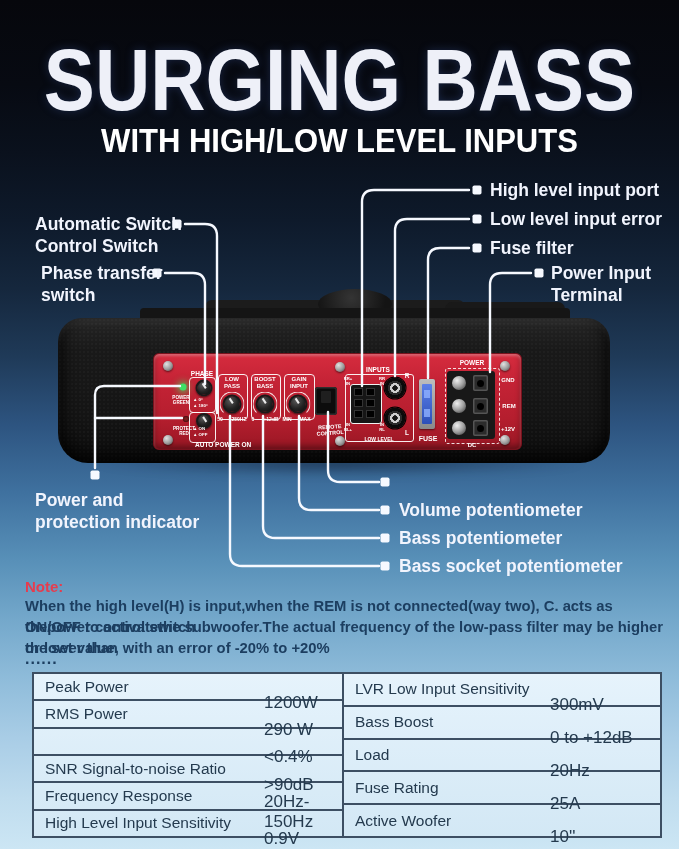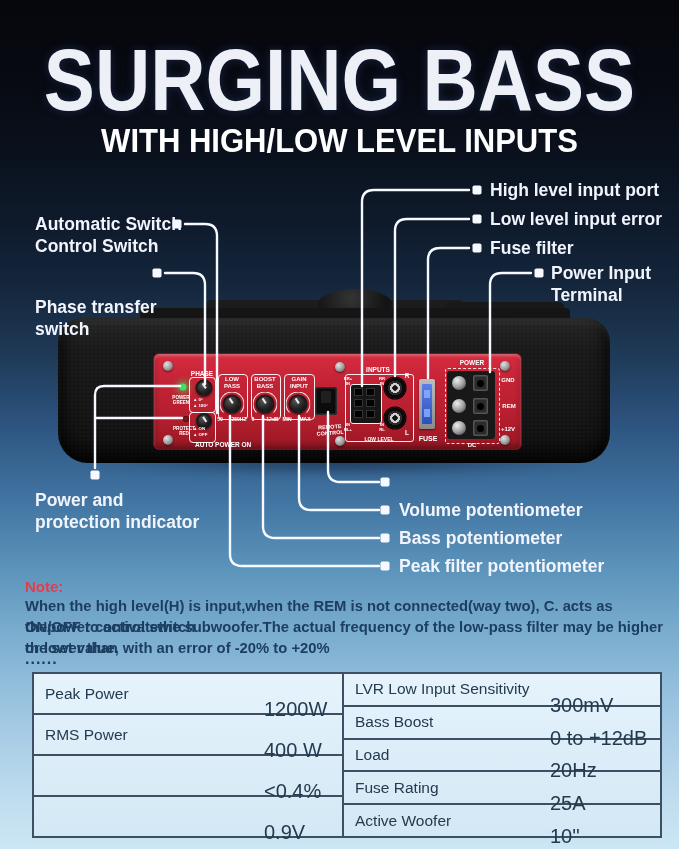--- a/index.html
+++ b/index.html
@@ -60,21 +60,21 @@
   .term-hole b{position:absolute;left:4px;top:4.5px;width:7px;height:7px;border-radius:50%;background:#000;}
   
   .note-label{left:25px;top:578px;font-size:15px;font-weight:bold;color:#e63c4e;}
   .note-line{left:25px;width:640px;font-size:14.8px;line-height:21px;font-weight:bold;color:#1c3e60;}
   .dots{left:25px;top:650px;font-size:16px;font-weight:bold;color:#1c3e60;letter-spacing:1px;}
   .spec{position:absolute;top:672px;height:162px;border:2px solid #3d4f63;
     background:linear-gradient(180deg,#e6f3fc,#d3e8f5);display:flex;flex-direction:column;}
   .spec .row{flex:1;display:flex;align-items:center;border-bottom:2px solid #3d4f63;position:relative;}
   .spec .row:last-child{border-bottom:none;}
   .spec .lbl{padding-left:11px;font-size:15.5px;color:#243a4e;}
-  .spec .val{position:absolute;font-size:20px;color:#243a4e;margin-top:32px;}
+  .spec .val{position:absolute;font-size:17px;color:#243a4e;margin-top:32px;}
   .tleft{left:32px;width:320px;}  .tleft .val{left:230px;}
   .tright{left:342px;width:316px;} .tright .val{left:206px;}
 </style>
 </head>
 <body>
 
 <div class="stage">
 
   <div class="abs title">SURGING BASS</div>
   <div class="abs subtitle">WITH HIGH/LOW LEVEL INPUTS</div>
@@ -232,52 +232,61 @@
       <rect x="90.5" y="470.5" width="9" height="9" rx="1.8"></rect>
       <rect x="380.5" y="477.5" width="9" height="9" rx="1.8"></rect>
       <rect x="380.5" y="505.5" width="9" height="9" rx="1.8"></rect>
       <rect x="380.5" y="533.5" width="9" height="9" rx="1.8"></rect>
       <rect x="380.5" y="561.5" width="9" height="9" rx="1.8"></rect>
     </g>
   </svg>
 
   <div class="abs co pre" style="left:35px;top:213px;">Automatic Switch
 Control Switch</div>
-  <div class="abs co pre" style="left:35px;top:262px;margin-top:34px;">Phase transfer
+  <div class="abs co pre" style="left:41px;top:262px;">Phase transfer
 switch</div>
   <div class="abs co vcenter" style="left:490px;top:190px;">High level input port</div>
   <div class="abs co vcenter" style="left:490px;top:219px;">Low level input error</div>
   <div class="abs co vcenter" style="left:490px;top:248px;">Fuse filter</div>
   <div class="abs co pre" style="left:35px;top:489px;">Power and
 protection indicator</div>
   <div class="abs co pre" style="left:551px;top:262px;">Power Input
 Terminal</div>
   <div class="abs co vcenter" style="left:399px;top:538px;">Bass potentiometer</div>
   <div class="abs co vcenter" style="left:399px;top:510px;">Volume potentiometer</div>
-  <div class="abs co vcenter" style="left:399px;top:566px;">Peak filter potentiometer</div>
+  <div class="abs co vcenter" style="left:399px;top:566px;">Bass socket potentiometer</div>
 
   <div class="abs note-label">Note:</div>
   <div class="abs note-line" style="top:596px;">When the high level(H) is input,when the REM is not connected(way two), C. acts as thepower control switch</div>
   <div class="abs note-line" style="top:617px;">ON/OFF to activatethe subwoofer.The actual frequency of the low-pass filter may be higher or lower than</div>
   <div class="abs note-line" style="top:638px;">the set value, with an error of -20% to +20%</div>
   <div class="abs dots">......</div>
 
   <div class="spec tleft">
     <div class="row">
         <span class="lbl">Peak Power</span>
         <span class="val">1200W</span>
       </div>
     <div class="row">
         <span class="lbl">RMS Power</span>
-        <span class="val">400 W</span>
+        <span class="val">290 W</span>
       </div>
     <div class="row">
         <span class="val">&lt;0.4%</span>
       </div>
     <div class="row">
+        <span class="lbl">SNR Signal-to-noise Ratio</span>
+        <span class="val">&gt;90dB</span>
+      </div>
+    <div class="row">
+        <span class="lbl">Frequency Response</span>
+        <span class="val">20Hz-150Hz</span>
+      </div>
+    <div class="row">
+        <span class="lbl">High Level Input Sensitivity</span>
         <span class="val">0.9V</span>
       </div>
   </div>
   <div class="spec tright">
     <div class="row">
         <span class="lbl">LVR Low Input Sensitivity</span>
         <span class="val">300mV</span>
       </div>
     <div class="row">
         <span class="lbl">Bass Boost</span>

